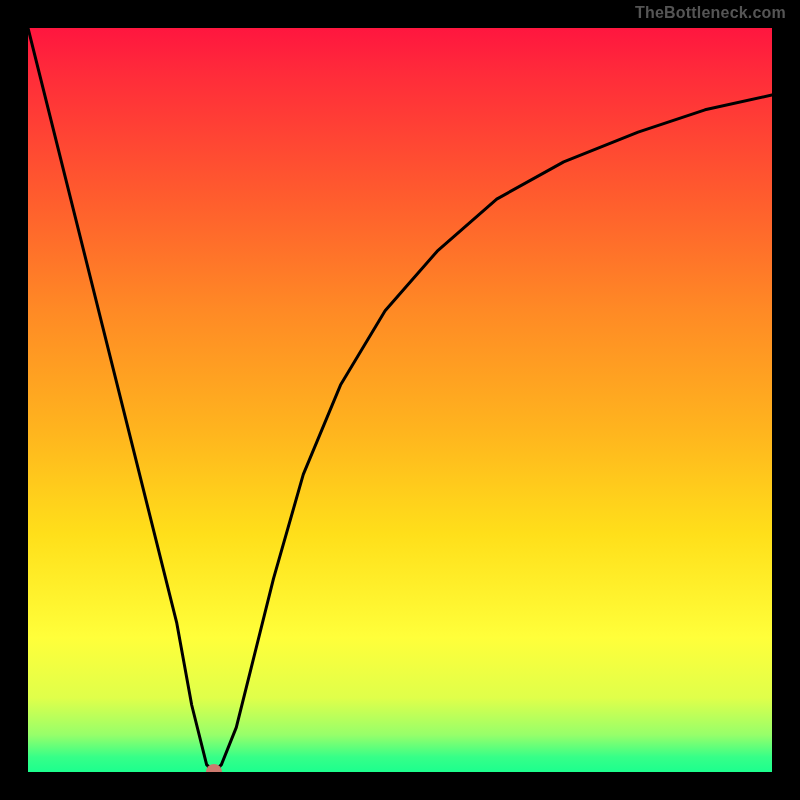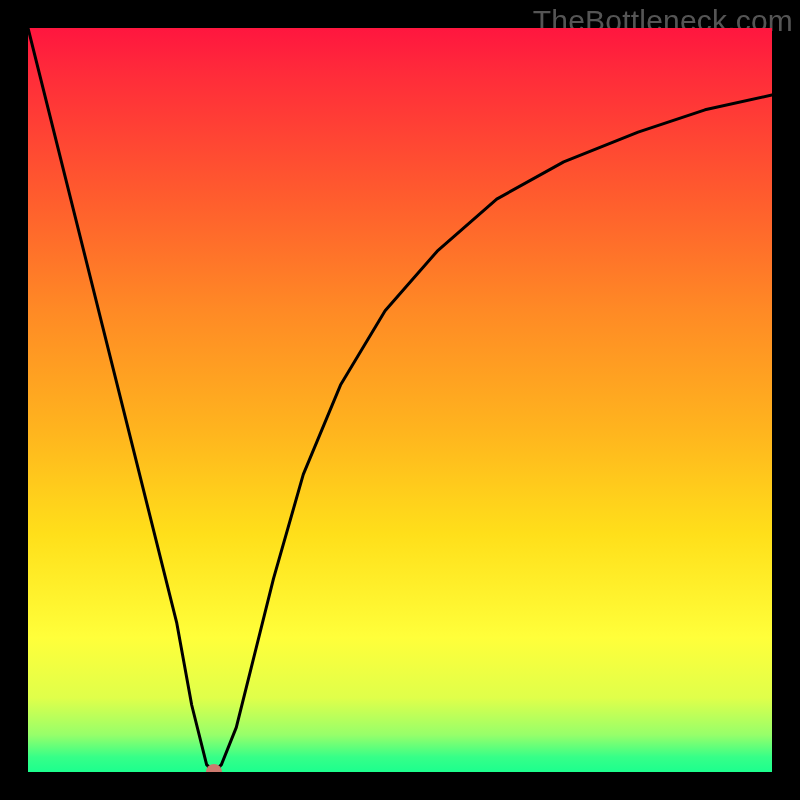--- a/index.html
+++ b/index.html
@@ -12,24 +12,24 @@
   }
   .frame {
     position: relative;
     width: 800px;
     height: 800px;
     background: #000;
   }
   .watermark {
     position: absolute;
     top: 4px;
-    right: 7px;
+    right: 14px;
     color: #555;
-    font-size: 30px;
-    font-weight: 400;
+    font-size: 16px;
+    font-weight: 700;
     letter-spacing: 0.2px;
   }
   .plot-area {
     position: absolute;
     left: 28px;
     top: 28px;
     width: 744px;
     height: 744px;
     overflow: hidden;
   }

